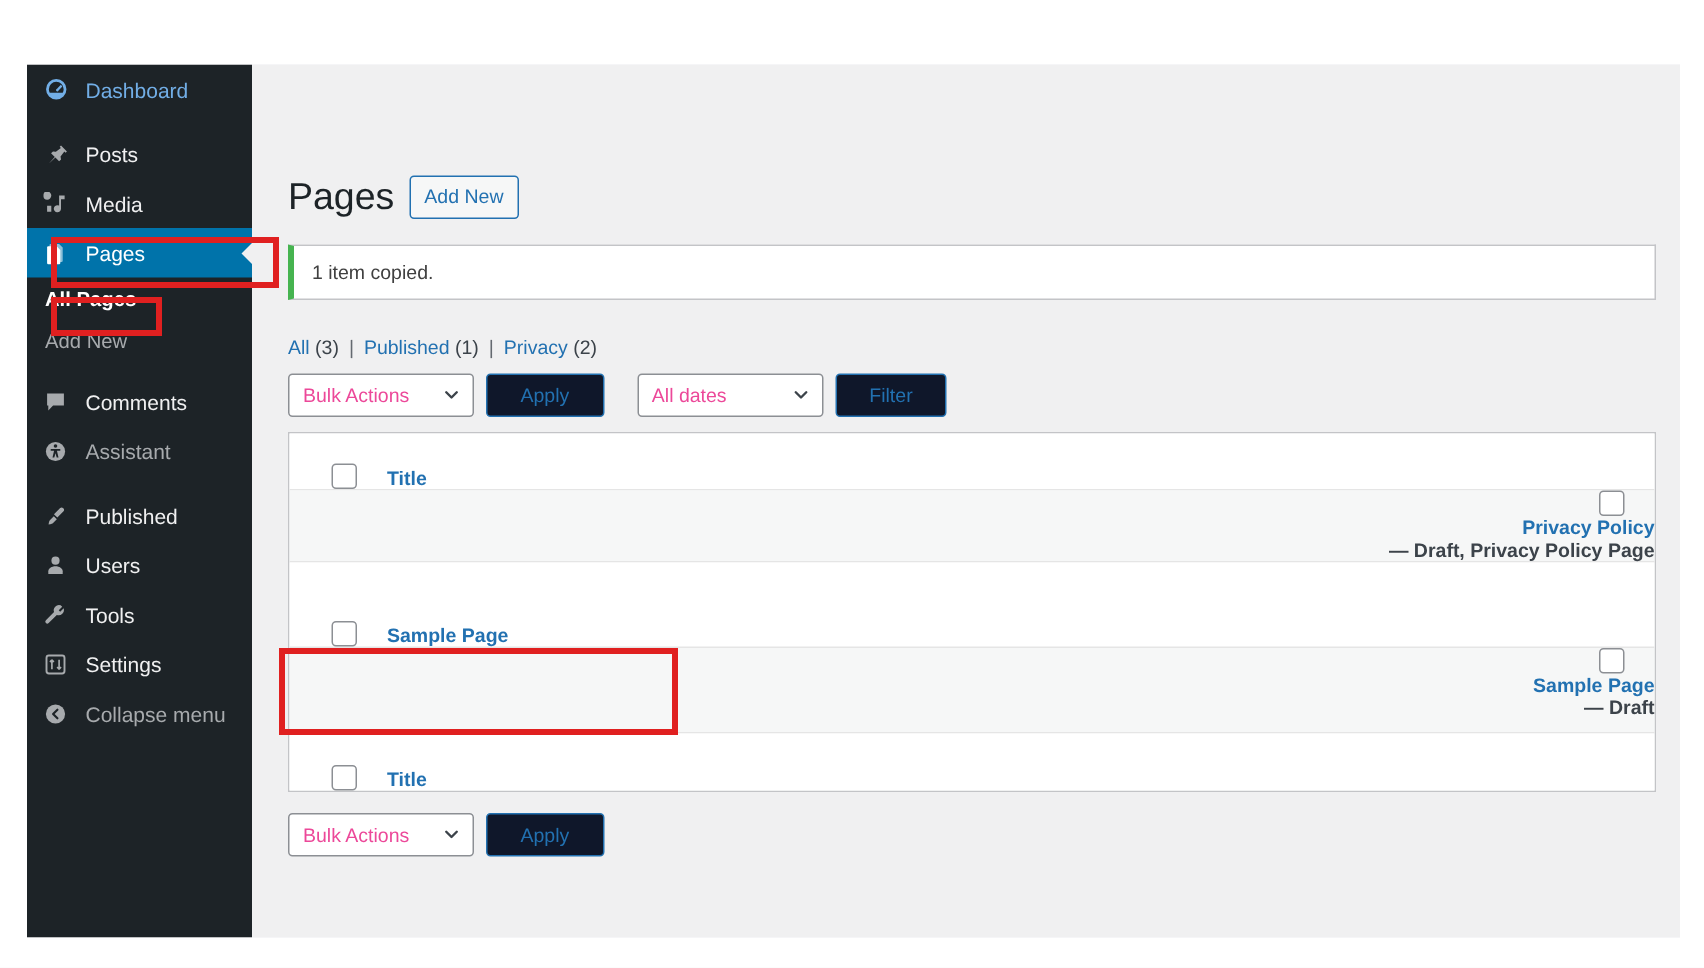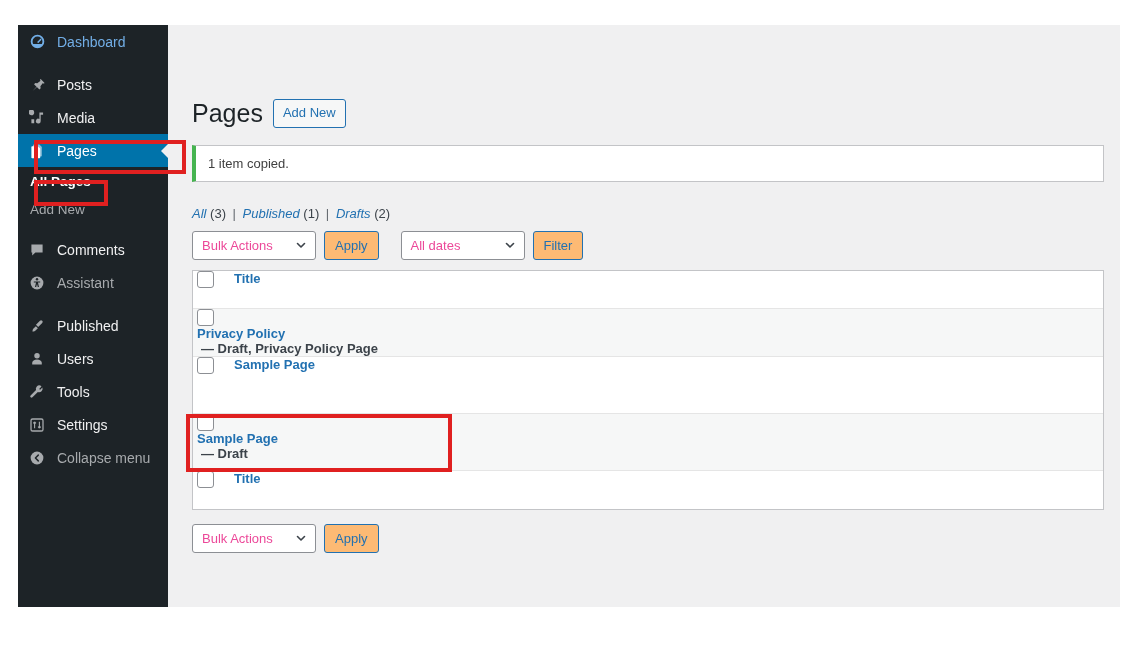--- a/index.html
+++ b/index.html
@@ -5,21 +5,21 @@
   * { box-sizing: border-box; margin: 0; padding: 0; }
   html, body {
     width: 1136px; height: 645px;
     background: #ffffff;
     font-family: "Liberation Sans", sans-serif;
     overflow: hidden;
   }
 
   .screen {
     position: absolute;
-    left: 18px; top: 25px;
+    left: 18px; top: 43px;
     width: 1102px; height: 582px;
     background: #f0f0f1;
     overflow: hidden;
   }
 
   
   .sidebar {
     position: absolute;
     left: 0; top: 0;
     width: 150px; height: 582px;
@@ -132,21 +132,20 @@
 
   .subsubsub {
     margin-top: 24px;
     font-size: 13px;
     color: #646970;
   }
   .subsubsub a {
     color: #2271b1;
     text-decoration: none;
     cursor: pointer;
-    font-style: italic;
   }
   .subsubsub .sep { color: #646970; margin: 0 3px; }
   .subsubsub .cnt { color: #3c434a; }
 
   .tablenav {
     margin-top: 10px;
     display: flex;
     align-items: center;
     gap: 8px;
   }
@@ -165,45 +164,45 @@
   }
   .wp-select .chev {
     position: absolute;
     right: 8px; top: 50%;
     transform: translateY(-50%);
     color: #3c434a;
     display: flex;
   }
   .wp-btn {
     height: 29px;
-    padding: 0 10px;
-    background: #fdba74;
+    padding: 0 22px;
+    background: #0f172a;
     border: 1px solid #2271b1;
     border-radius: 3px;
     color: #2271b1;
     font-size: 13px;
     display: flex;
     align-items: center;
     cursor: pointer;
   }
   .tablenav-bottom { margin-top: 14px; }
 
   
   .wp-table {
     margin-top: 10px;
     margin-right: 16px;
     background: #ffffff;
     border: 1px solid #c3c4c7;
     border-radius: 0;
   }
   .t-row {
     display: flex;
-    align-items: flex-start;
+    align-items: flex-end;
     min-height: 38px;
-    padding-left: 4px;
+    padding-left: 28px;
     border-bottom: 1px solid #e5e5e5;
   }
   .t-row:last-child { border-bottom: none; }
   .t-row.head { background: #ffffff; height: 38px; }
   .t-row.alt { background: #f6f7f7; flex-direction: column; }
   .t-row.plain { background: #ffffff; }
   .t-row.tall { height: 57px; }
 
   .cb {
     width: 17px; height: 17px;
@@ -370,21 +369,21 @@
       <span>1 item copied.</span>
     </div>
 
     <div class="subsubsub">
       <a>All</a>
       <span class="cnt">(3)</span>
       <span class="sep">|</span>
       <a>Published</a>
       <span class="cnt">(1)</span>
       <span class="sep">|</span>
-      <a>Drafts</a>
+      <a>Privacy</a>
       <span class="cnt">(2)</span>
     </div>
 
     <div class="tablenav">
       <div class="wp-select">
         <span>Bulk Actions</span>
         <span class="chev">
           <svg width="12" height="12" viewBox="0 0 12 12" fill="none" stroke="currentColor" stroke-width="1.6">
             <path d="M2.5 4.5L6 8l3.5-3.5" stroke-linecap="round" stroke-linejoin="round"></path>
           </svg>

